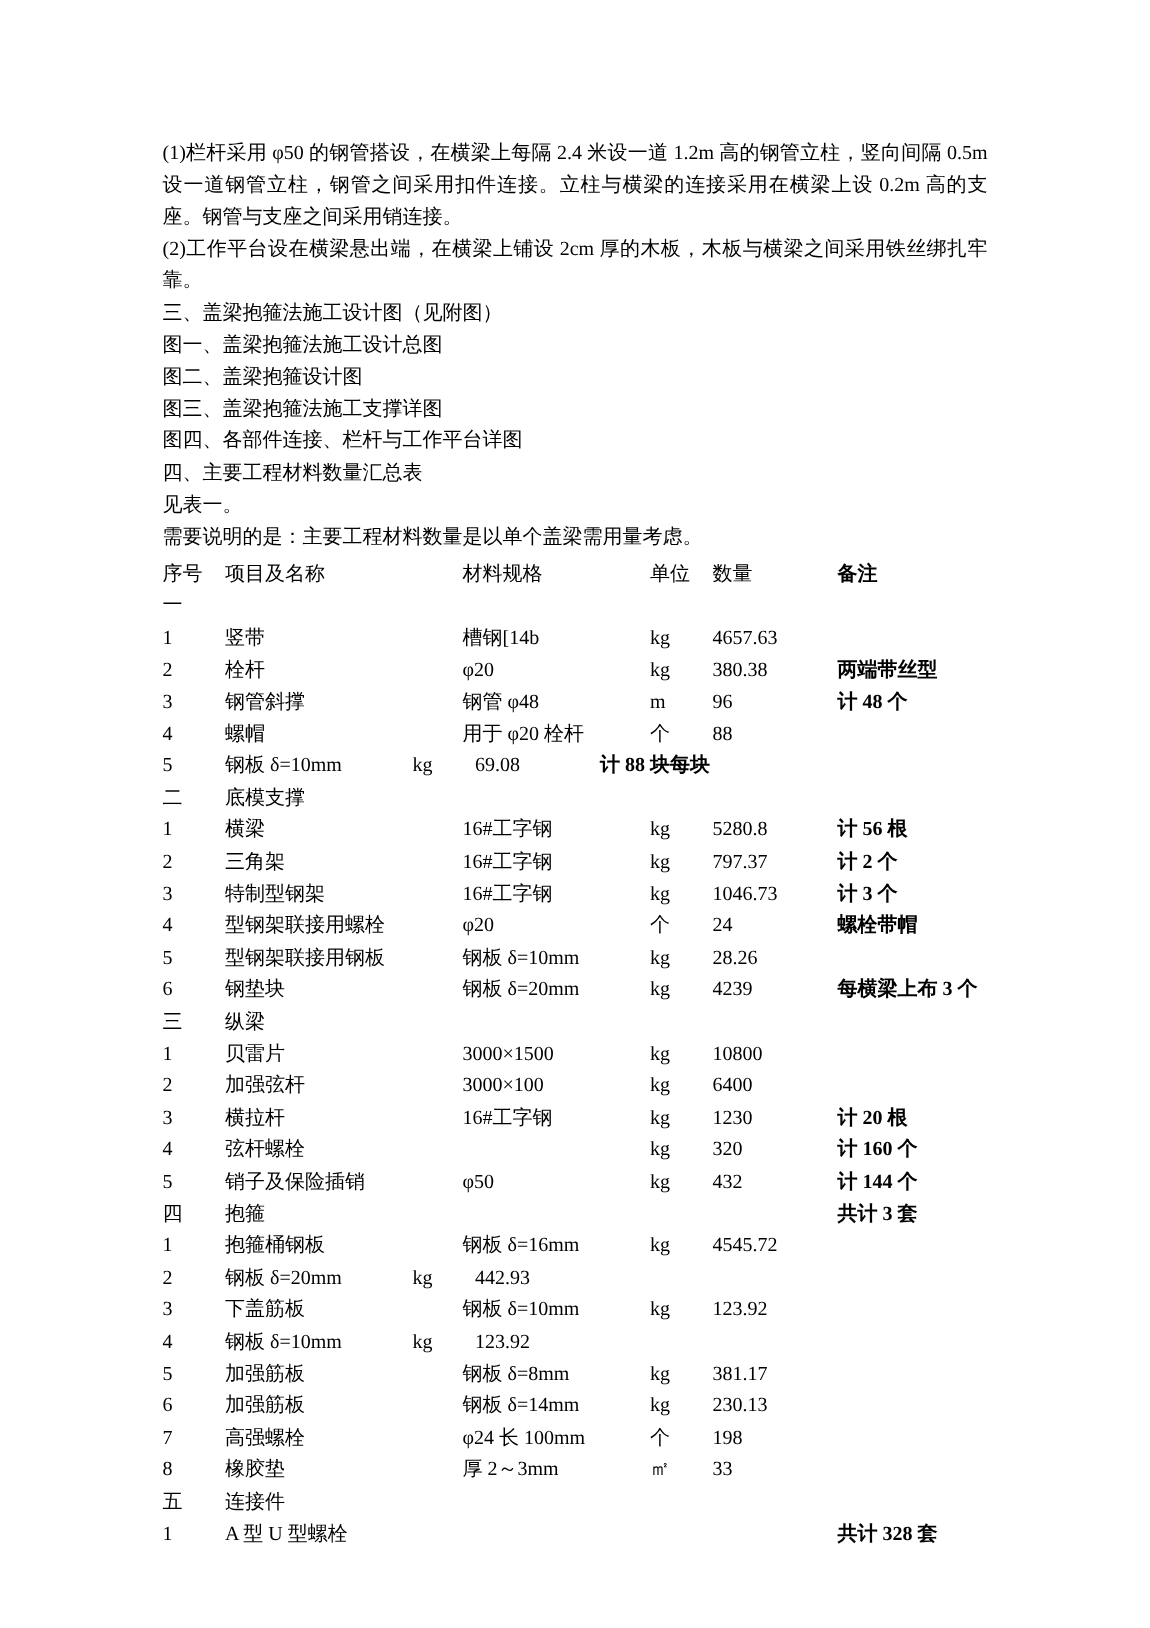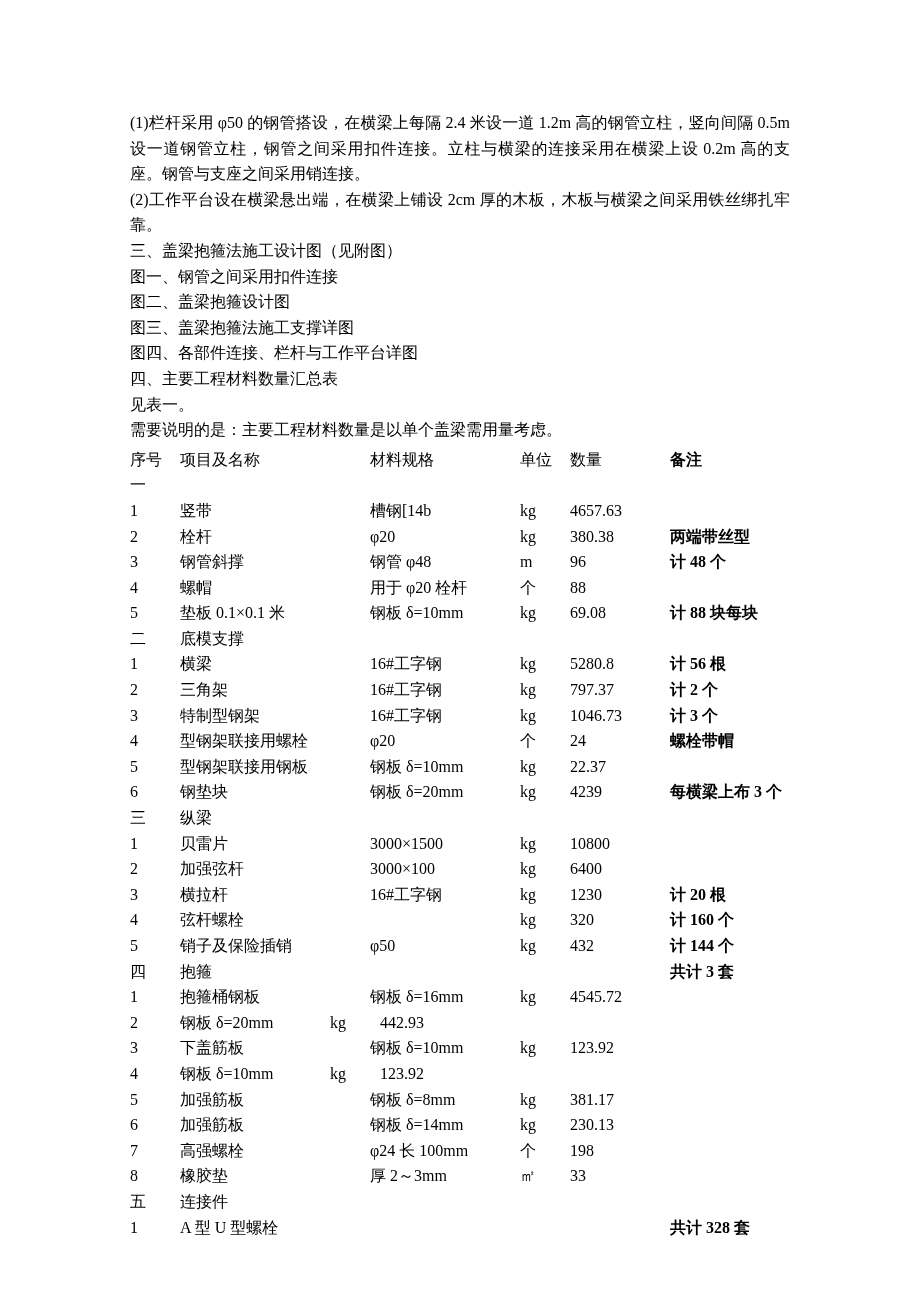--- a/index.html
+++ b/index.html
@@ -31,21 +31,21 @@
   .col-unit { width: 50px; flex-shrink: 0; }
   .col-qty { width: 100px; flex-shrink: 0; }
   .col-note { flex: 1; font-weight: bold; }
 </style>
 </head>
 <body>
 
 <p>(1)栏杆采用 φ50 的钢管搭设，在横梁上每隔 2.4 米设一道 1.2m 高的钢管立柱，竖向间隔 0.5m 设一道钢管立柱，钢管之间采用扣件连接。立柱与横梁的连接采用在横梁上设 0.2m 高的支座。钢管与支座之间采用销连接。</p>
 <p>(2)工作平台设在横梁悬出端，在横梁上铺设 2cm 厚的木板，木板与横梁之间采用铁丝绑扎牢靠。</p>
 <p>三、盖梁抱箍法施工设计图（见附图）</p>
-<p>图一、钢管之间采用扣件连接</p>
+<p>图一、盖梁抱箍法施工设计总图</p>
 <p>图二、盖梁抱箍设计图</p>
 <p>图三、盖梁抱箍法施工支撑详图</p>
 <p>图四、各部件连接、栏杆与工作平台详图</p>
 <p>四、主要工程材料数量汇总表</p>
 <p>见表一。</p>
 <p>需要说明的是：主要工程材料数量是以单个盖梁需用量考虑。</p>
 
 <div class="table">
   <div class="row">
     <span class="col-idx">序号</span>
@@ -90,21 +90,20 @@
       <div class="row">
         <span class="col-idx">4</span>
         <span class="col-name">螺帽</span>
         <span class="col-spec">用于 φ20 栓杆</span>
         <span class="col-unit">个</span>
         <span class="col-qty">88</span>
         <span class="col-note"></span>
       </div>
       <div class="row">
         <span class="col-idx">5</span>
-        <span class="col-name">垫板 0.1×0.1 米</span>
         <span class="col-spec">钢板 δ=10mm</span>
         <span class="col-unit">kg</span>
         <span class="col-qty">69.08</span>
         <span class="col-note">计 88 块每块</span>
       </div>
       <div class="row">
         <span class="col-idx">二</span>
         <span class="col-name">底模支撑</span>
         <span class="col-spec"></span>
         <span class="col-unit"></span>
@@ -141,21 +140,21 @@
         <span class="col-spec">φ20</span>
         <span class="col-unit">个</span>
         <span class="col-qty">24</span>
         <span class="col-note">螺栓带帽</span>
       </div>
       <div class="row">
         <span class="col-idx">5</span>
         <span class="col-name">型钢架联接用钢板</span>
         <span class="col-spec">钢板 δ=10mm</span>
         <span class="col-unit">kg</span>
-        <span class="col-qty">22.37</span>
+        <span class="col-qty">28.26</span>
         <span class="col-note"></span>
       </div>
       <div class="row">
         <span class="col-idx">6</span>
         <span class="col-name">钢垫块</span>
         <span class="col-spec">钢板 δ=20mm</span>
         <span class="col-unit">kg</span>
         <span class="col-qty">4239</span>
         <span class="col-note">每横梁上布 3 个</span>
       </div>

